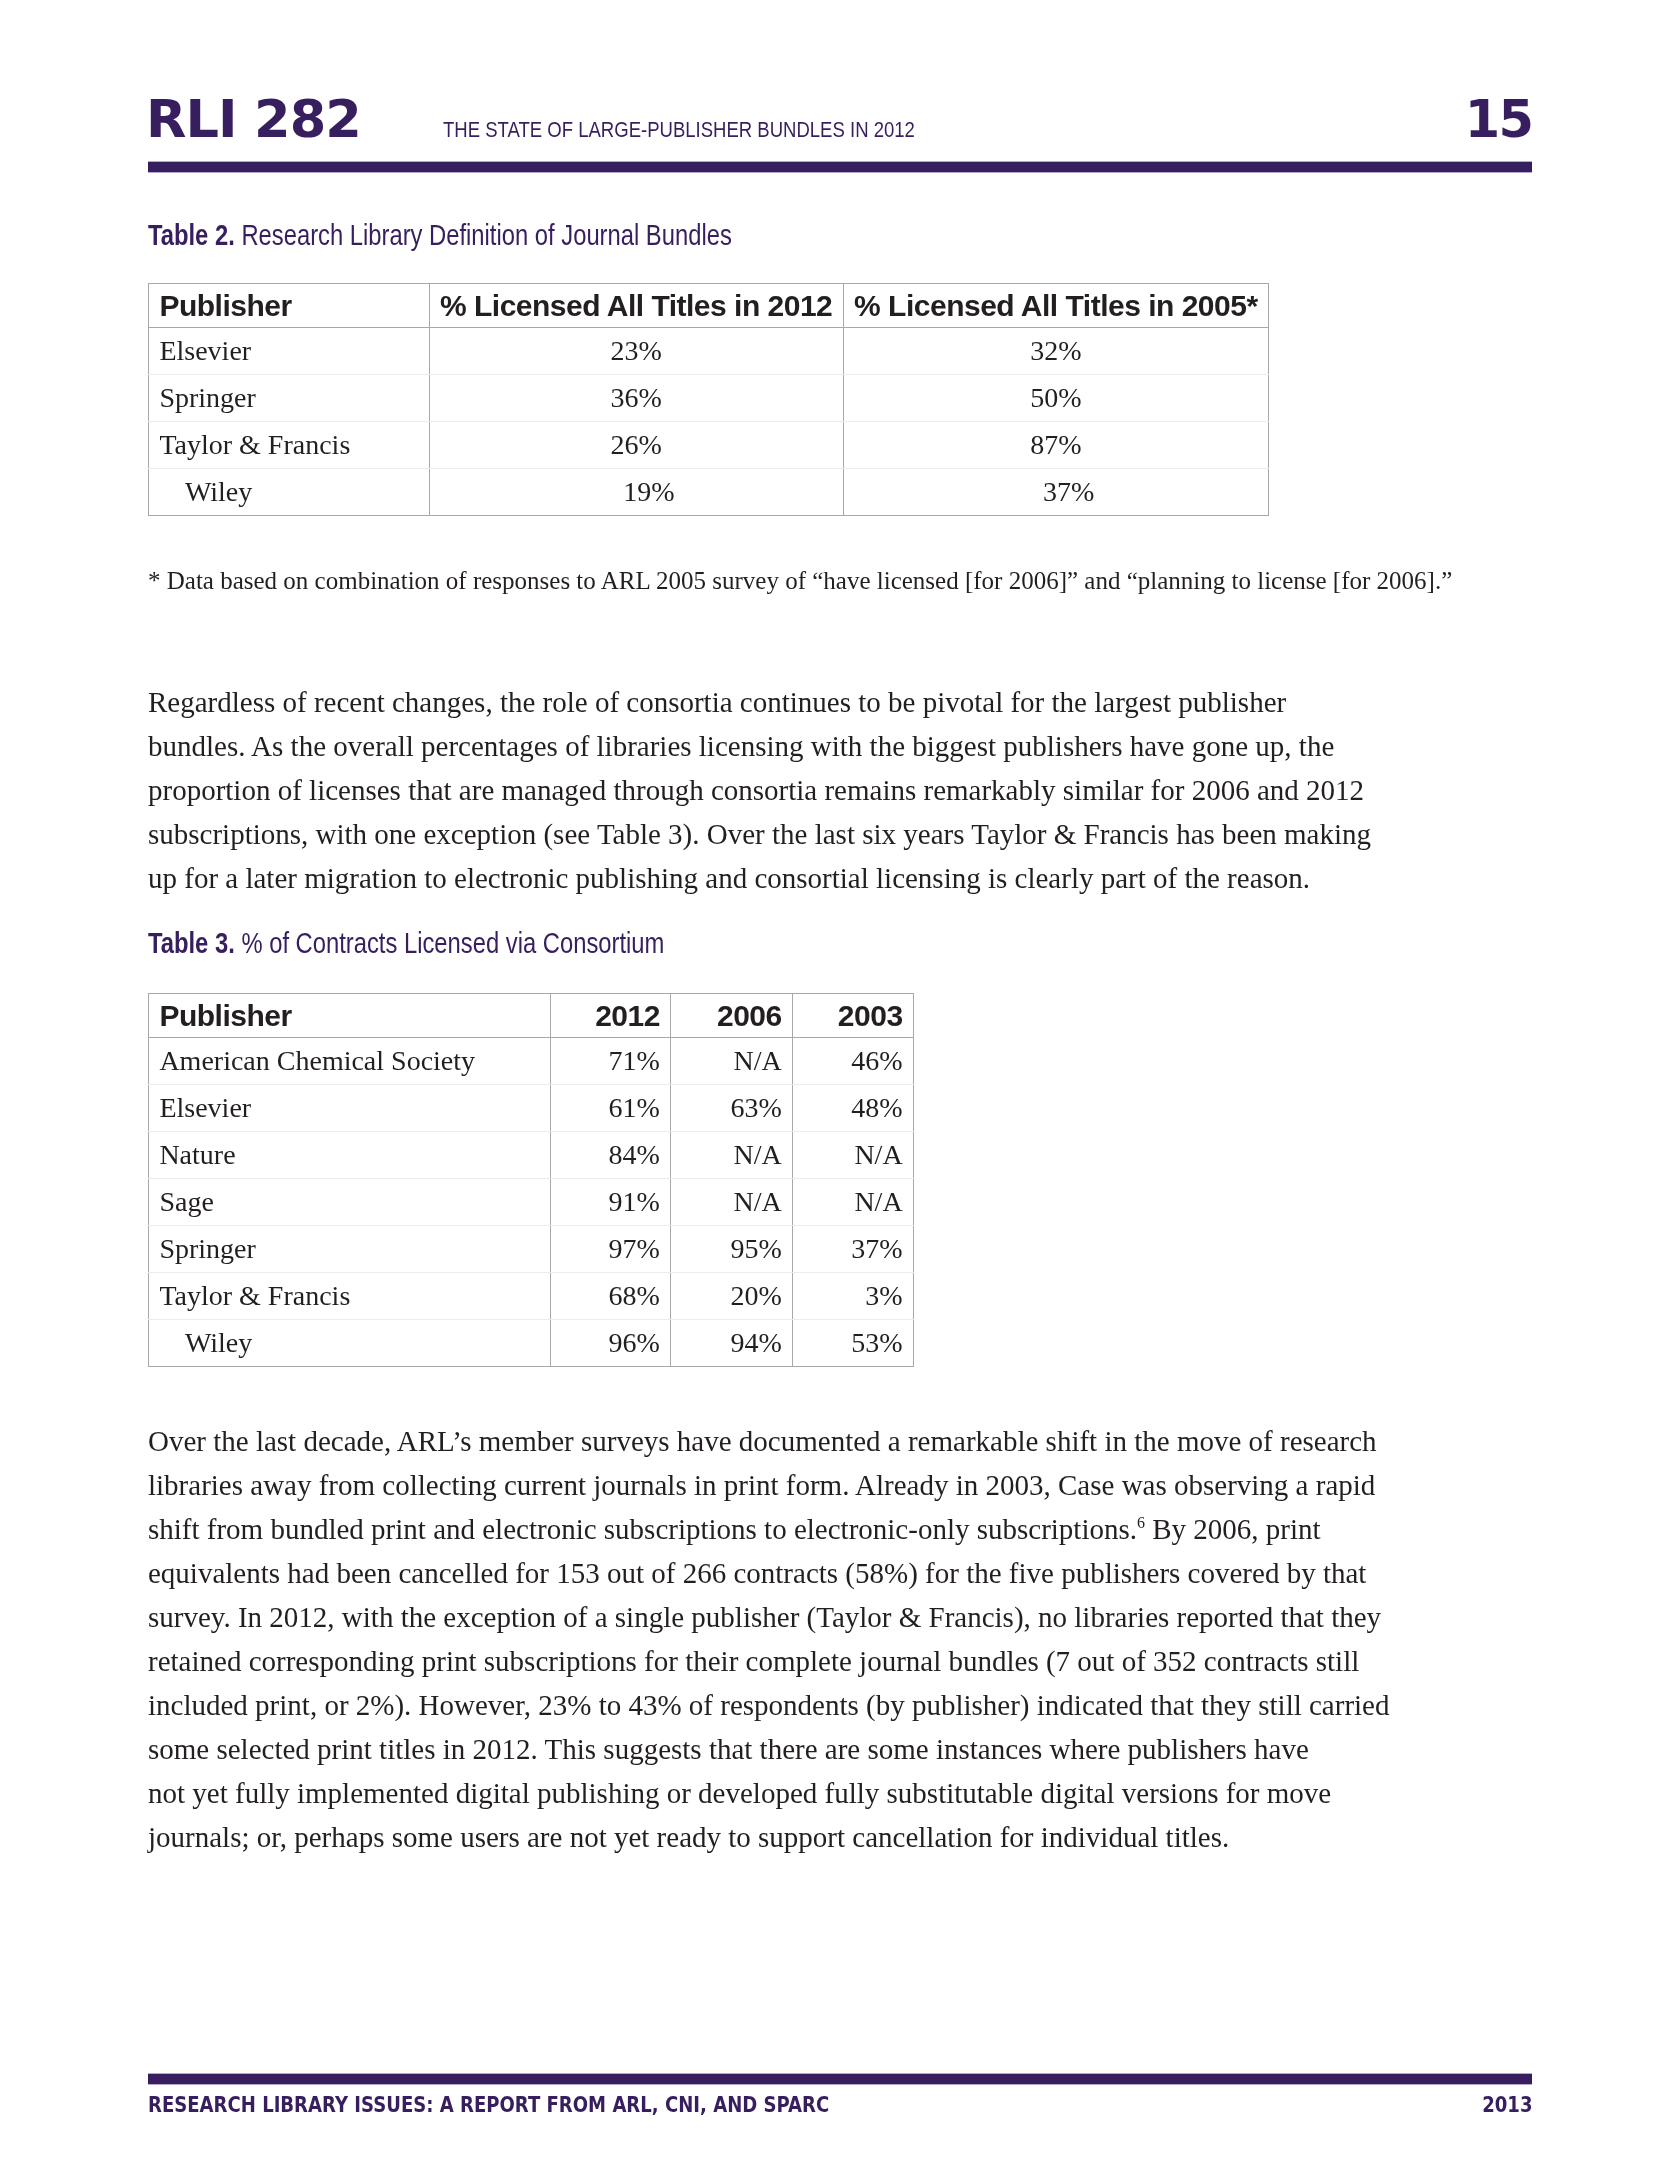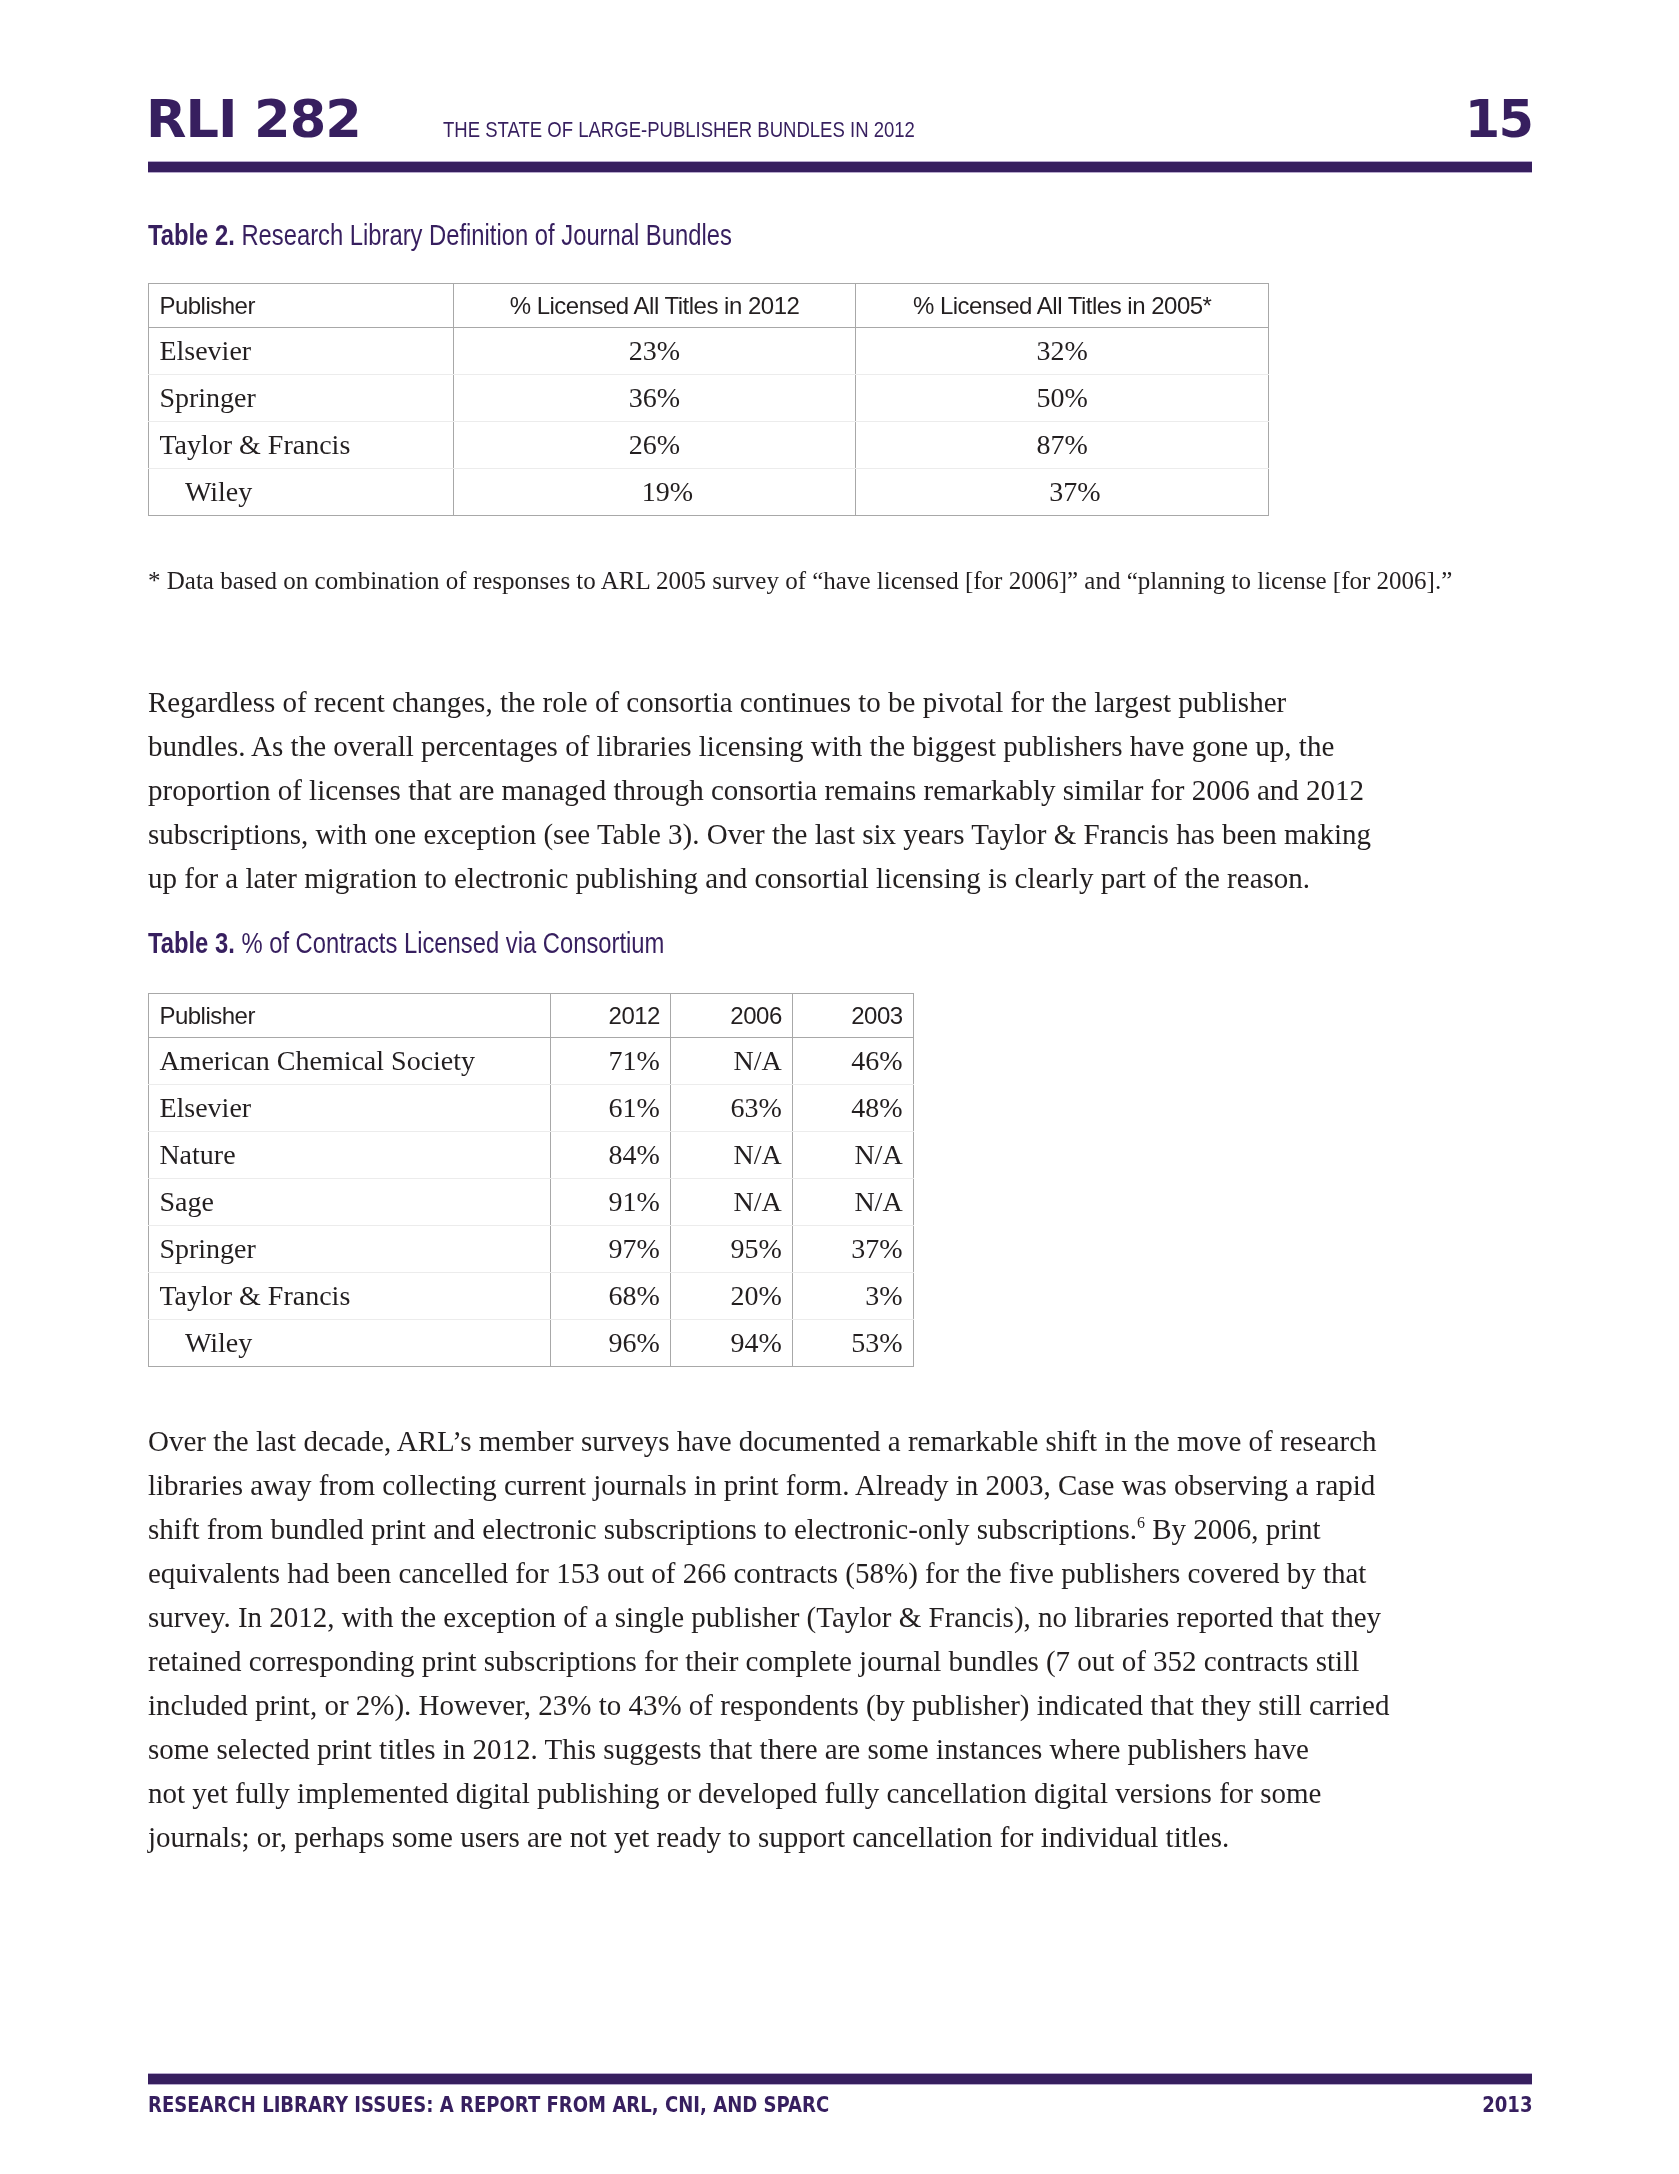--- a/index.html
+++ b/index.html
@@ -16,21 +16,21 @@
 
     
     .caption { left: 148px; font-family: "Liberation Sans", sans-serif; font-size: 29px; line-height: 34px; color: #371f5f; transform: scaleX(0.82); transform-origin: left; white-space: nowrap; }
     .caption .cap-num { font-weight: bold; }
     .caption.t2 { top: 218px; }
     .caption.t3 { top: 926px; }
 
     
     table.data { position: absolute; border-collapse: collapse; font-family: "Liberation Serif", serif; font-size: 28px; color: #231f20; }
     table.data th, table.data td { border-left: 1.9px solid #a8a8a8; border-right: 1.9px solid #a8a8a8; padding: 0 10.4px; white-space: nowrap; }
-    table.data th { font-family: "Liberation Sans", sans-serif; font-weight: normal; font-size: 24px; height: 43px; border-top: 1.9px solid #a8a8a8; border-bottom: 1.9px solid #a8a8a8; letter-spacing: -0.5px; }
+    table.data th { font-family: "Liberation Sans", sans-serif; font-weight: bold; font-size: 30px; height: 43px; border-top: 1.9px solid #a8a8a8; border-bottom: 1.9px solid #a8a8a8; letter-spacing: -0.5px; }
     table.data td { height: 46px; border-bottom: 0.9px solid #ececec; }
     table.data tr:last-child td { border-bottom: 1.9px solid #a8a8a8; padding-left: 36px; }
     table.data th.l, table.data td.l { text-align: left; }
     table.data th.c, table.data td.c { text-align: center; }
     table.data th.r, table.data td.r { text-align: right; }
 
     #table2 { left: 148px; top: 283px; width: 1121px; }
     #table2 col.c1 { width: 305px; }
     #table2 col.c2 { width: 403px; }
     #table2 col.c3 { width: 413px; }
@@ -181,20 +181,20 @@
 
 <div class="abs para p2">
   <span class="line">Over the last decade, ARL’s member surveys have documented a remarkable shift in the move of research</span>
   <span class="line">libraries away from collecting current journals in print form. Already in 2003, Case was observing a rapid</span>
   <span class="line"><span>shift from bundled print and electronic subscriptions to electronic-only subscriptions.</span><sup>6</sup><span> By 2006, print</span></span>
   <span class="line">equivalents had been cancelled for 153 out of 266 contracts (58%) for the five publishers covered by that</span>
   <span class="line">survey. In 2012, with the exception of a single publisher (Taylor &amp; Francis), no libraries reported that they</span>
   <span class="line">retained corresponding print subscriptions for their complete journal bundles (7 out of 352 contracts still</span>
   <span class="line">included print, or 2%). However, 23% to 43% of respondents (by publisher) indicated that they still carried</span>
   <span class="line">some selected print titles in 2012. This suggests that there are some instances where publishers have</span>
-  <span class="line">not yet fully implemented digital publishing or developed fully cancellation digital versions for some</span>
+  <span class="line">not yet fully implemented digital publishing or developed fully substitutable digital versions for move</span>
   <span class="line">journals; or, perhaps some users are not yet ready to support cancellation for individual titles.</span>
 </div>
 
 <div class="abs bar bottom"></div>
 <div class="abs ftr-left">RESEARCH LIBRARY ISSUES: A REPORT FROM ARL, CNI, AND SPARC</div>
 <div class="abs ftr-right">2013</div>
 
 
 </body></html>

